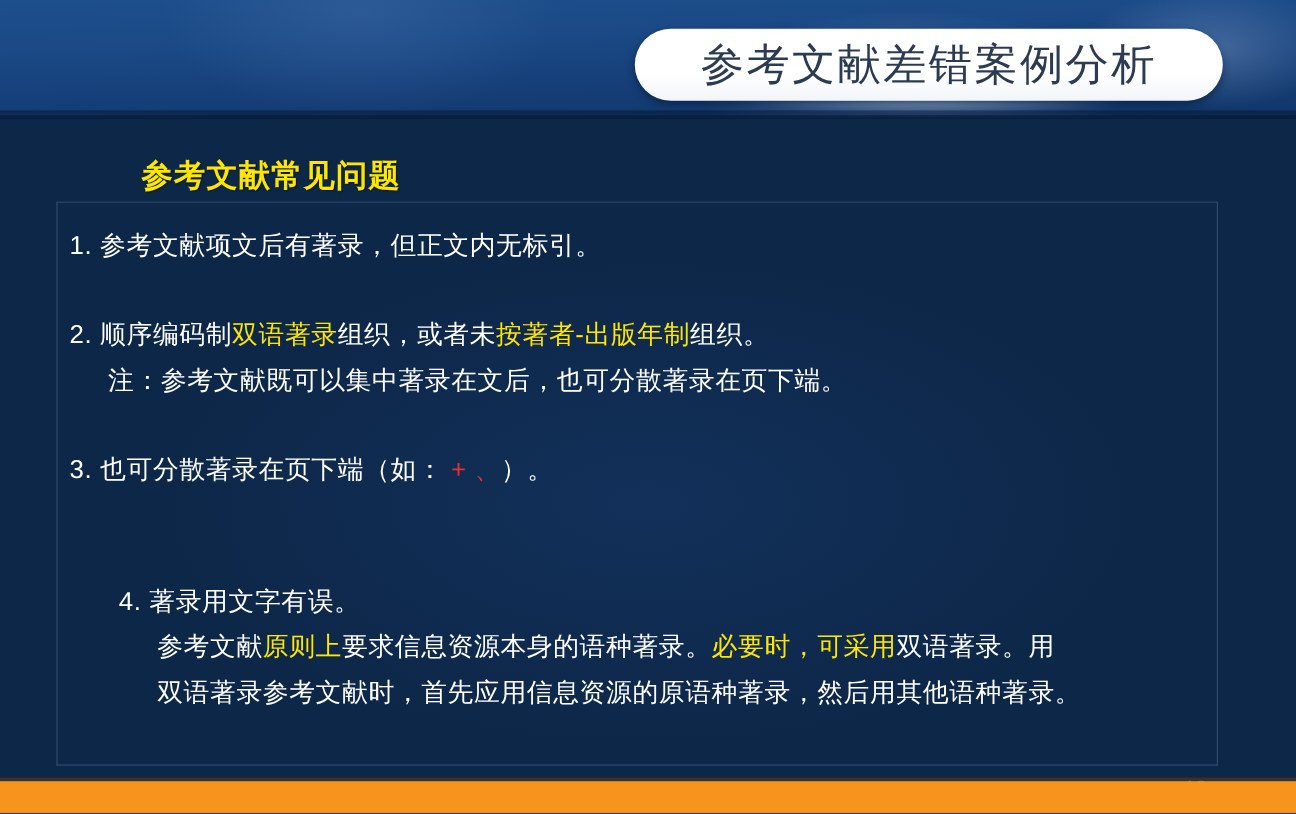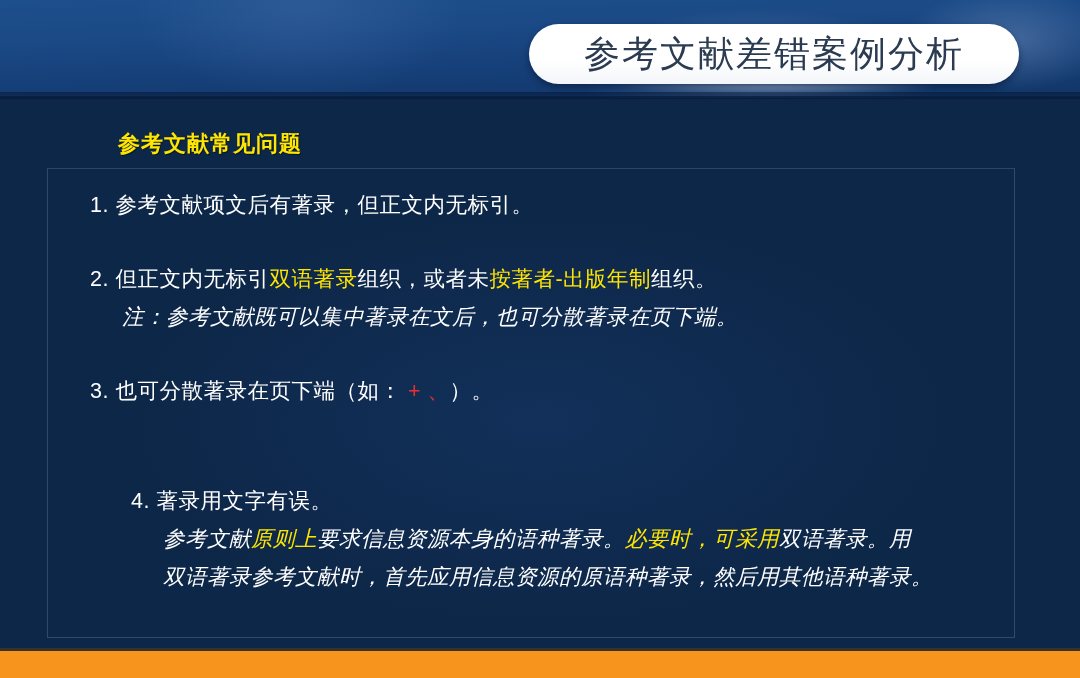--- a/index.html
+++ b/index.html
@@ -93,54 +93,52 @@
     width: 966px;
     height: 468px;
     border: 1px solid rgba(120,155,200,0.30);
     border-top: 1px solid rgba(120,155,200,0.26);
   }
 
   .section-title {
     position: absolute;
     left: 118px;
     top: 129px;
-    font-size: 22px;
+    font-size: 26px;
     font-weight: bold;
     color: #ffe600;
     letter-spacing: 1px;
     text-shadow: 1px 1px 1px rgba(0,0,0,0.45);
     white-space: nowrap;
   }
 
   .content {
     position: absolute;
-    left: 16px;
+    left: 0;
     top: 186px;
     width: 859px;
-    padding-left: 16px;
   }
 
   .item {
     position: relative;
     color: #ffffff;
     font-size: 21.5px;
     line-height: 38px;
     letter-spacing: 0.5px;
     white-space: nowrap;
   }
   .item .lead {
     position: absolute;
     left: 58px;
     top: 0;
   }
   .item .note,
   .item .cont {
     position: absolute;
     left: 90px;
-    font-style: italic;
   }
   .hl { color: #ffe600; }
   .red { color: #e83030; }
   .sym { letter-spacing: 3px; }
   .check {
     color: #ffe600;
     margin-left: 150px;
   }
 
   .row-1 { height: 74px; }
@@ -192,21 +190,21 @@
 
   <div class="section-title">参考文献常见问题</div>
 
   <div class="content">
 
     <div class="item row-1">
       <span class="lead"><span>1.</span>&nbsp;<span>参考文献项文后有著录，但正文内无标引。</span></span>
     </div>
 
     <div class="item row-2">
-      <span class="lead"><span>2.</span>&nbsp;<span>但正文内无标引</span><span class="hl">双语著录</span><span>组织，或者未</span><span class="hl">按著者-出版年制</span><span>组织。</span></span>
+      <span class="lead"><span>2.</span>&nbsp;<span>顺序编码制</span><span class="hl">双语著录</span><span>组织，或者未</span><span class="hl">按著者-出版年制</span><span>组织。</span></span>
       <span class="note" style="top:38px"><span>注：</span><span>参考文献既可以集中著录在文后，也可分散著录在页下端。</span></span>
     </div>
 
     <div class="item row-3">
       <span class="lead"><span>3.</span>&nbsp;<span>也可分散著录在页下端（如：</span>&nbsp;<span class="red">+</span>&nbsp;<span class="red">、</span><span>）。</span></span>
     </div>
 
     <div class="item row-4">
       <span class="lead"><span>4.</span>&nbsp;<span>著录用文字有误。</span></span>
       <span class="cont" style="top:38px"><span>参考文献</span><span class="hl">原则上</span><span>要求信息资源本身的语种著录。</span><span class="hl">必要时，</span><span class="hl">可采用</span><span>双语著录。用</span></span>

